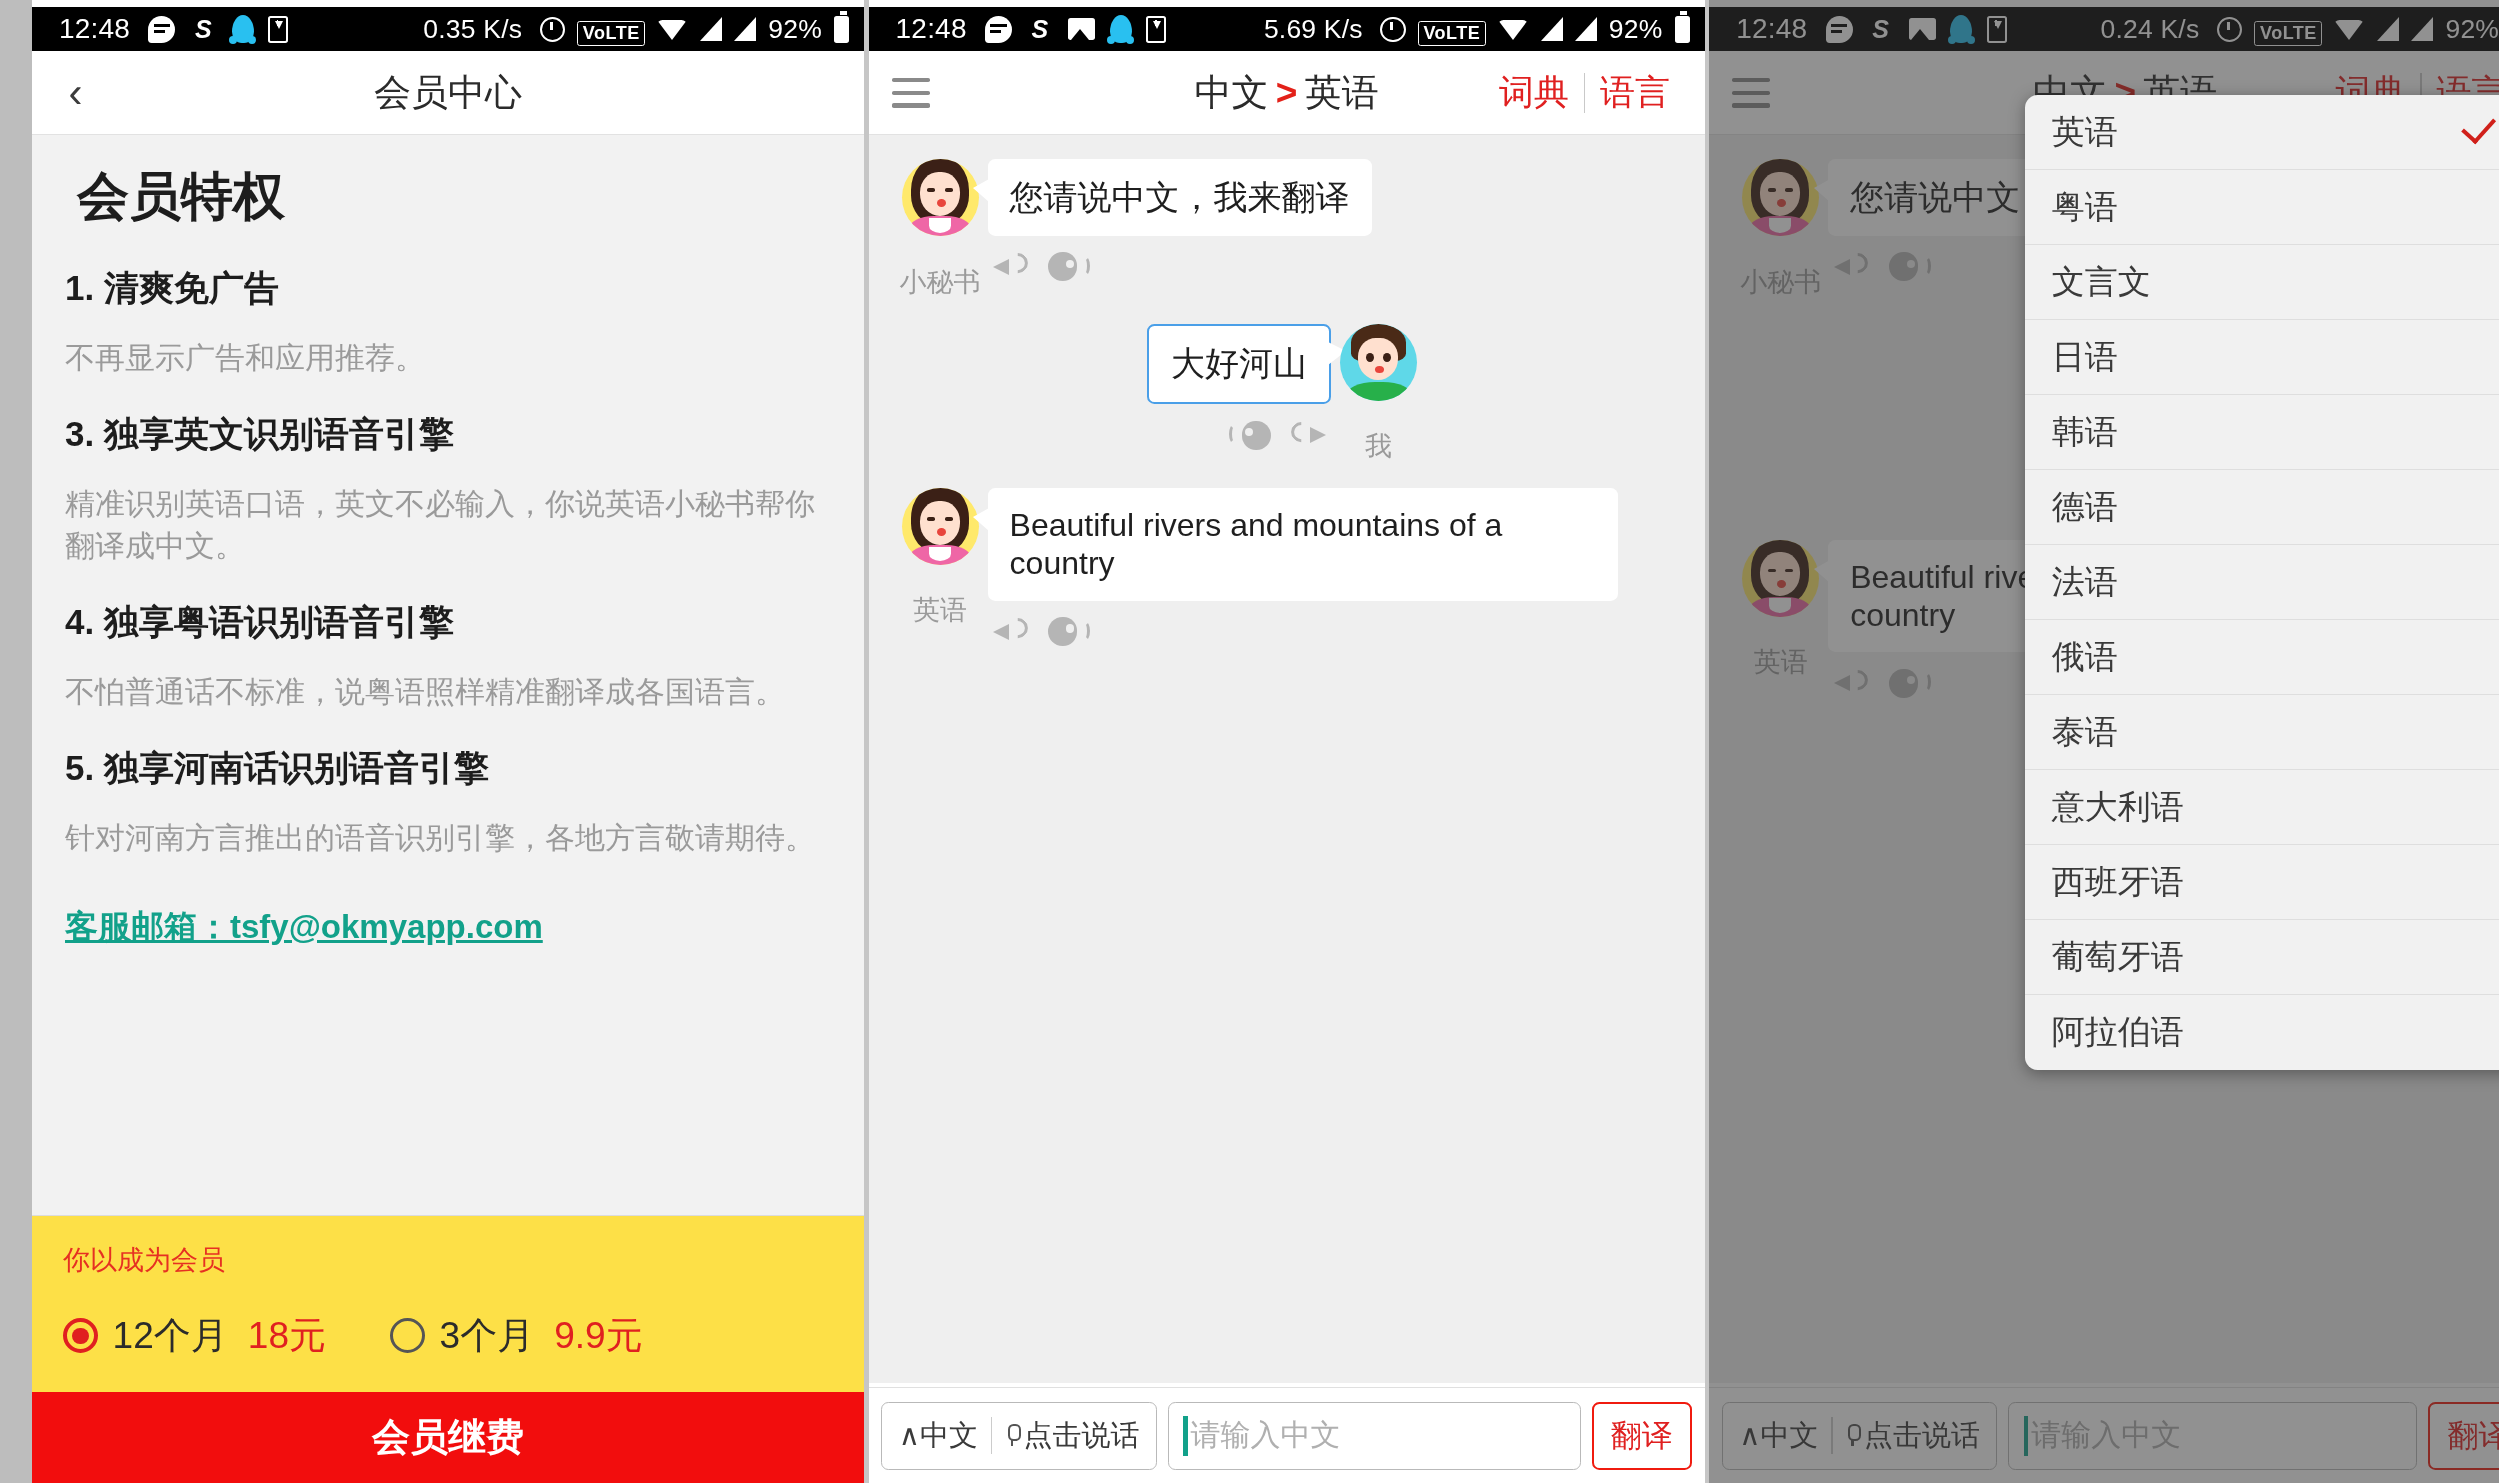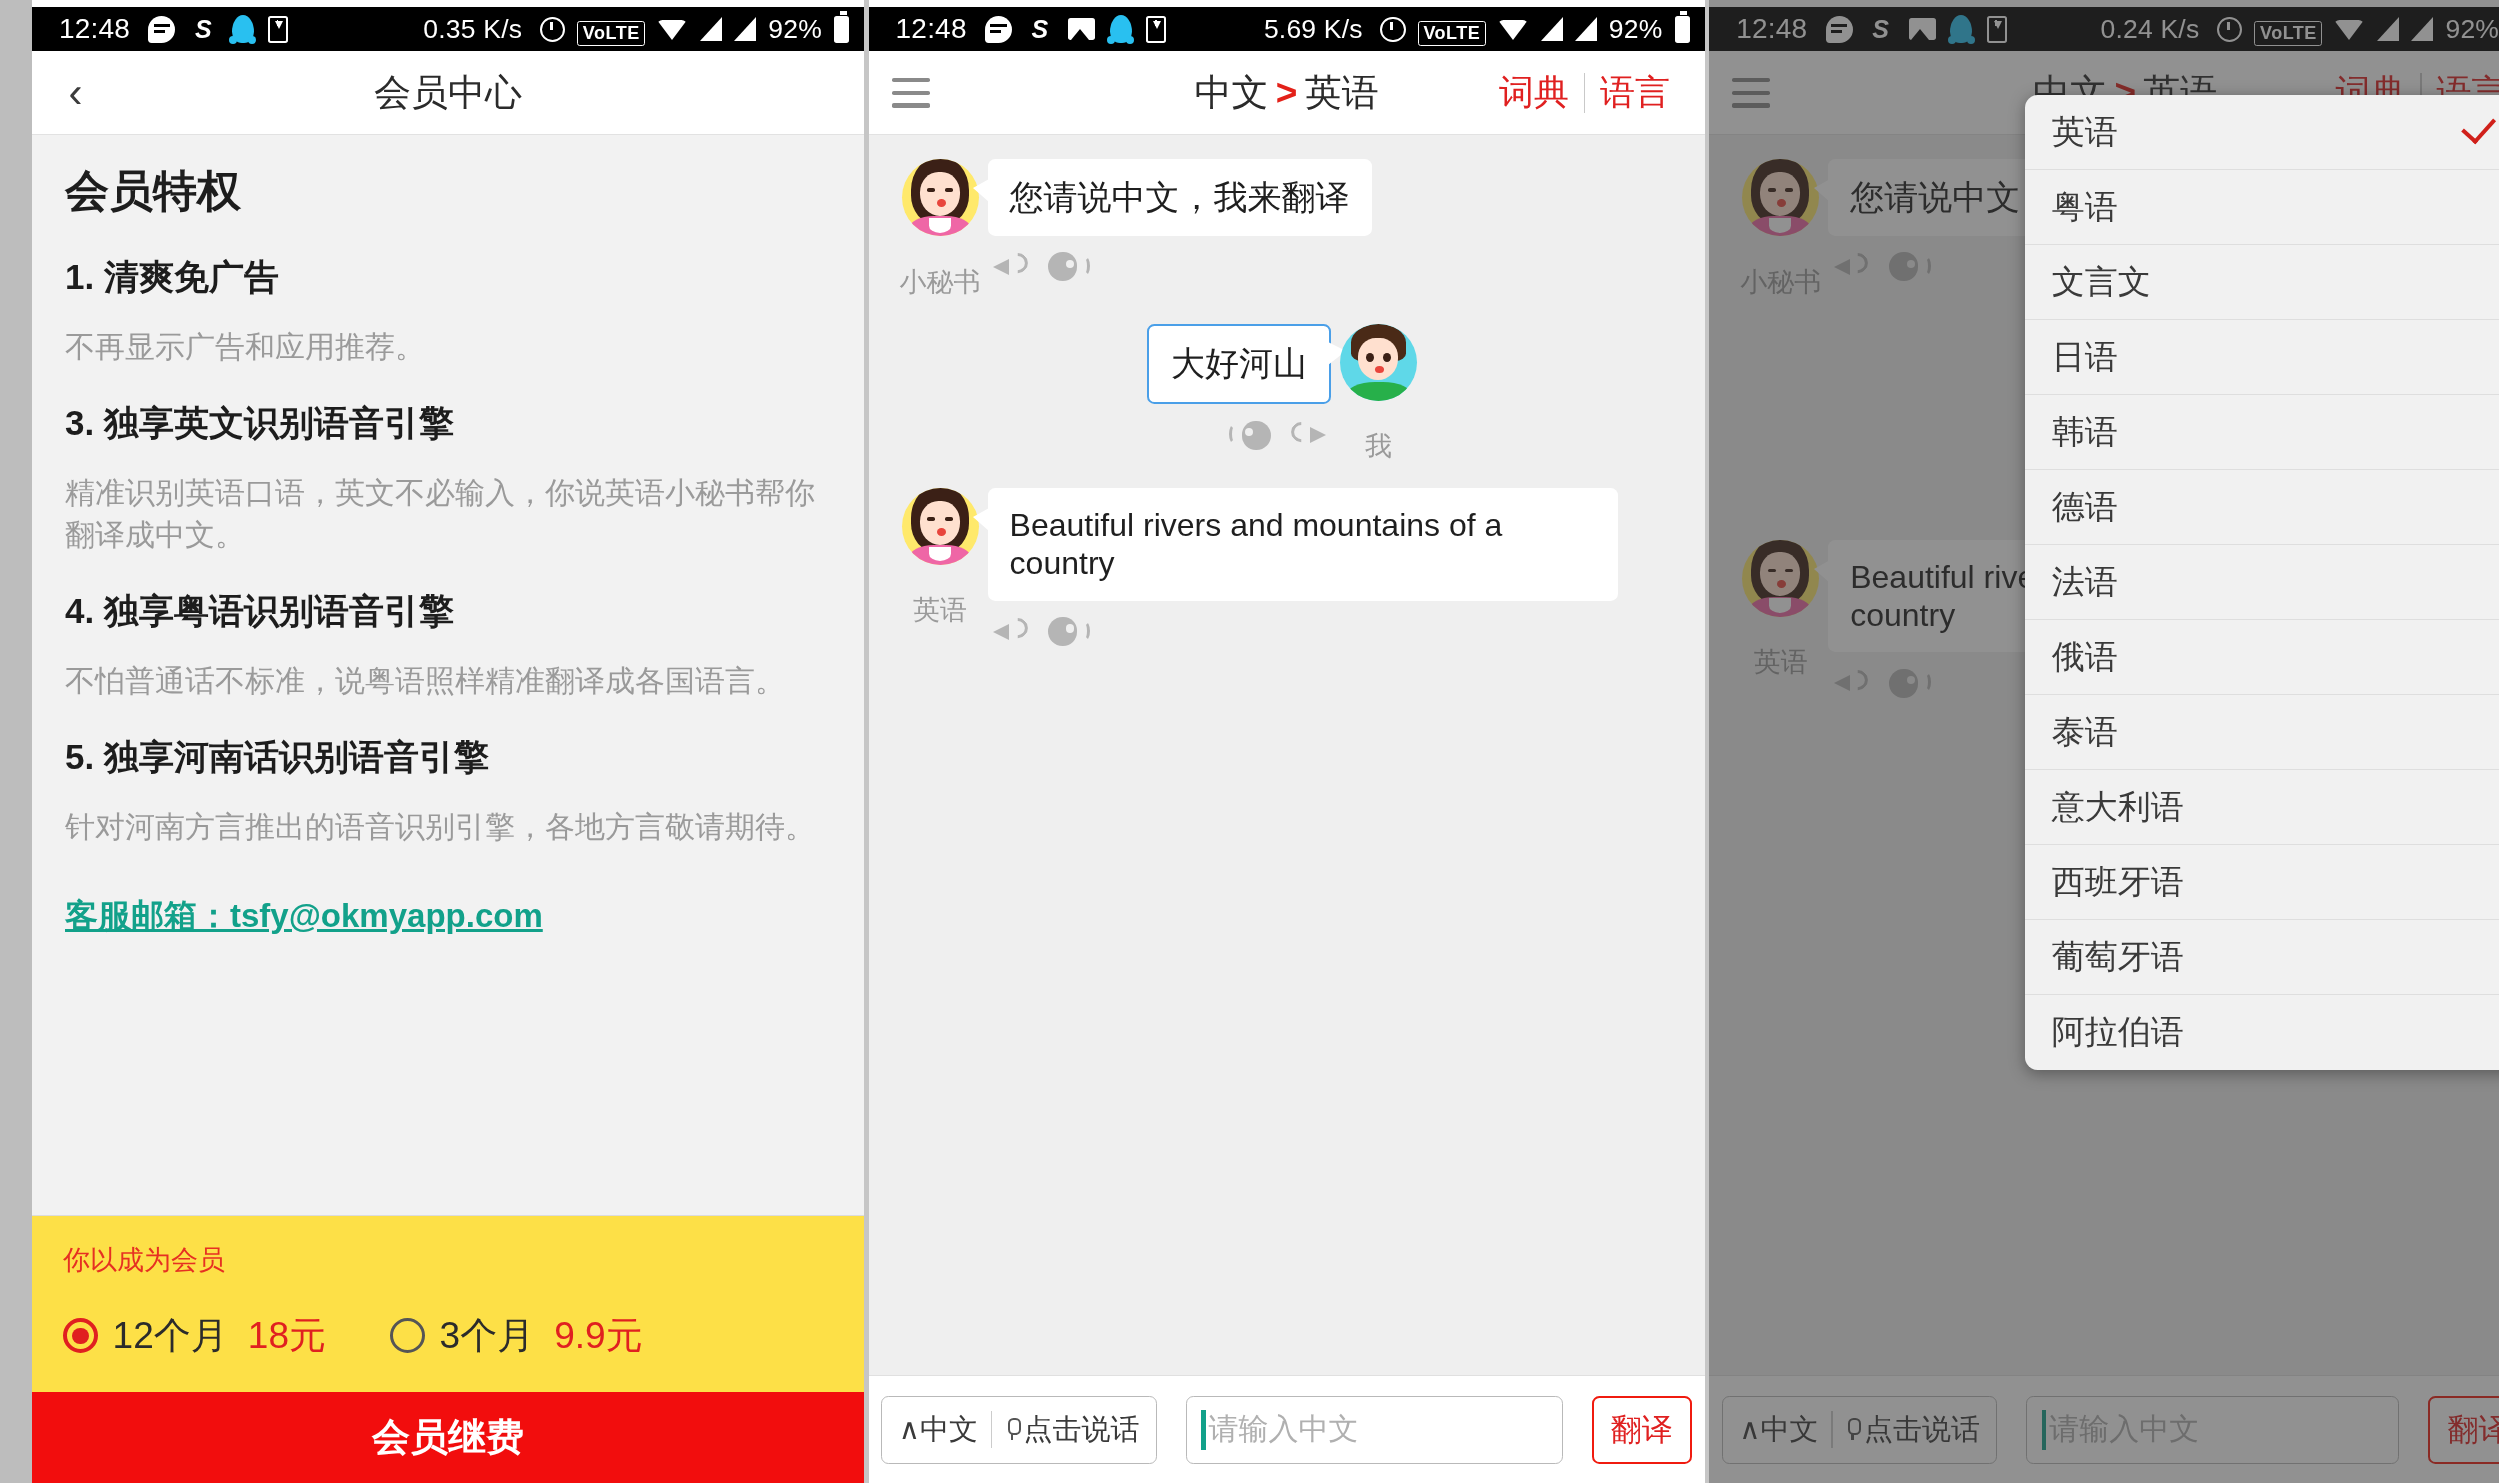--- a/index.html
+++ b/index.html
@@ -69,21 +69,21 @@
   .hamburger { width:84px; display:flex; flex-direction:column; justify-content:center; align-items:center; gap:8.2px; }
   .hamburger span{display:block;width:38px;height:4.6px;background:#8a8a8a;border-radius:1.8px;}
   .nav-actions{margin-left:auto; display:flex; align-items:center; padding-right:20px; gap:0;}
   .nav-act{font-size:35px;color:#e02020;padding:0 14.6px;}
   .nav-div{width:1.8px;height:40px;background:#c9c9c9;}
   .nav-arrow{color:#e32119;font-weight:bold;padding:0 7.3px;}
 
   
   .p1-body{position:relative;height:calc(1483px - 7.3px - 44px - 84px);background:#f2f2f2;}
   .p1-scroll{padding:27px 33px 0 33px; height:1176px; overflow:hidden;}
-  .p1-h1{font-size:44px;font-weight:bold;color:#1d1d1d;margin-bottom:33px;}
+  .p1-h1{font-size:52px;font-weight:bold;color:#1d1d1d;margin-bottom:33px;margin-left:12px;}
   .priv-title{font-size:35px;font-weight:bold;color:#1d1d1d;margin-top:31px;}
   .priv-desc{font-size:30px;color:#9a9a9a;line-height:1.42;margin-top:25px;}
   .mail-link{display:inline-block;margin-top:46px;font-size:33px;font-weight:bold;color:#12a18a;text-decoration:underline;}
   .p1-footer{position:absolute;left:0;right:0;bottom:0;background:#fde047;border-top:0.9px solid #dcdcdc;}
   .p1-note{font-size:27px;color:#e63022;padding:25.6px 31px 0 31px;}
   .p1-opts{display:flex;align-items:center;padding:33px 31px 31px 31px;gap:64px;}
   .opt{display:flex;align-items:center;gap:14.6px;font-size:37px;color:#2b2b2b;}
   .radio{width:35px;height:35px;border-radius:50%;border:4.6px solid #e02020;display:flex;align-items:center;justify-content:center;}
   .radio.off{border:3.7px solid #555;}
   .radio .dot{width:16.4px;height:16.4px;border-radius:50%;background:#e02020;}
@@ -128,21 +128,21 @@
   .spk::before{content:"";position:absolute;left:0;top:7.3px;width:0;height:0;border-top:8.2px solid transparent;border-bottom:8.2px solid transparent;border-right:16.4px solid #b5b5b5;}
   .spk::after{content:"";position:absolute;left:14.6px;top:1.8px;width:13.7px;height:13.7px;border:3.7px solid #b5b5b5;border-left-color:transparent;border-bottom-color:transparent;border-radius:50%;transform:rotate(45deg);}
   .spk.flip{transform:scaleX(-1);}
   .head-spk{width:44px;height:33px;position:relative;}
   .head-spk .hd{position:absolute;left:0;top:1.8px;width:29px;height:29px;background:#b5b5b5;border-radius:50% 46% 48% 50%;}
   .head-spk .hd::after{content:"";position:absolute;left:18px;top:7.3px;width:8.2px;height:8.2px;background:#efefef;border-radius:50%;}
   .head-spk .w1{position:absolute;right:1.8px;top:5.5px;width:10px;height:20px;border:3.7px solid #b5b5b5;border-left-color:transparent;border-bottom-color:transparent;border-top-color:transparent;border-radius:50%;}
   .head-spk.flip{transform:scaleX(-1);}
 
   
-  .inputbar{position:absolute;left:0;right:0;bottom:0;height:108px;background:#fff;display:flex;align-items:center;padding:0 12.8px;gap:29px;border-top:0.9px solid #e0e0e0;}
+  .inputbar{position:absolute;left:0;right:0;bottom:0;height:96px;background:#fff;display:flex;align-items:center;padding:0 12.8px;gap:11px;border-top:0.9px solid #e0e0e0;}
   .voice-box{display:flex;align-items:center;height:68px;border:1.8px solid #b9b9b9;border-radius:7.3px;padding:0 7.3px;}
   .voice-lang{font-size:29px;color:#3a3a3a;padding:0 9px;white-space:nowrap;}
   .vsep{width:1.8px;height:37px;background:#ccc;margin:0 3.7px;}
   .voice-speak{font-size:29px;color:#3a3a3a;padding:0 9px;white-space:nowrap;display:flex;align-items:center;gap:3.7px;}
   .mic{width:14.6px;height:24px;position:relative;display:inline-block;}
   .mic::before{content:"";position:absolute;left:2.7px;top:0;width:9px;height:13.7px;border:2.7px solid #555;border-radius:5.5px;}
   .mic::after{content:"";position:absolute;left:5.5px;top:15.5px;width:2.7px;height:7.3px;background:#555;}
   .txt-input{flex:1;height:68px;border:1.8px solid #b9b9b9;border-radius:7.3px;display:flex;align-items:center;padding:0 14.6px;position:relative;}
   .caret{width:4.6px;height:40px;background:#12a18a;margin-right:2.7px;}
   .ph{font-size:30px;color:#b0b0b0;}

